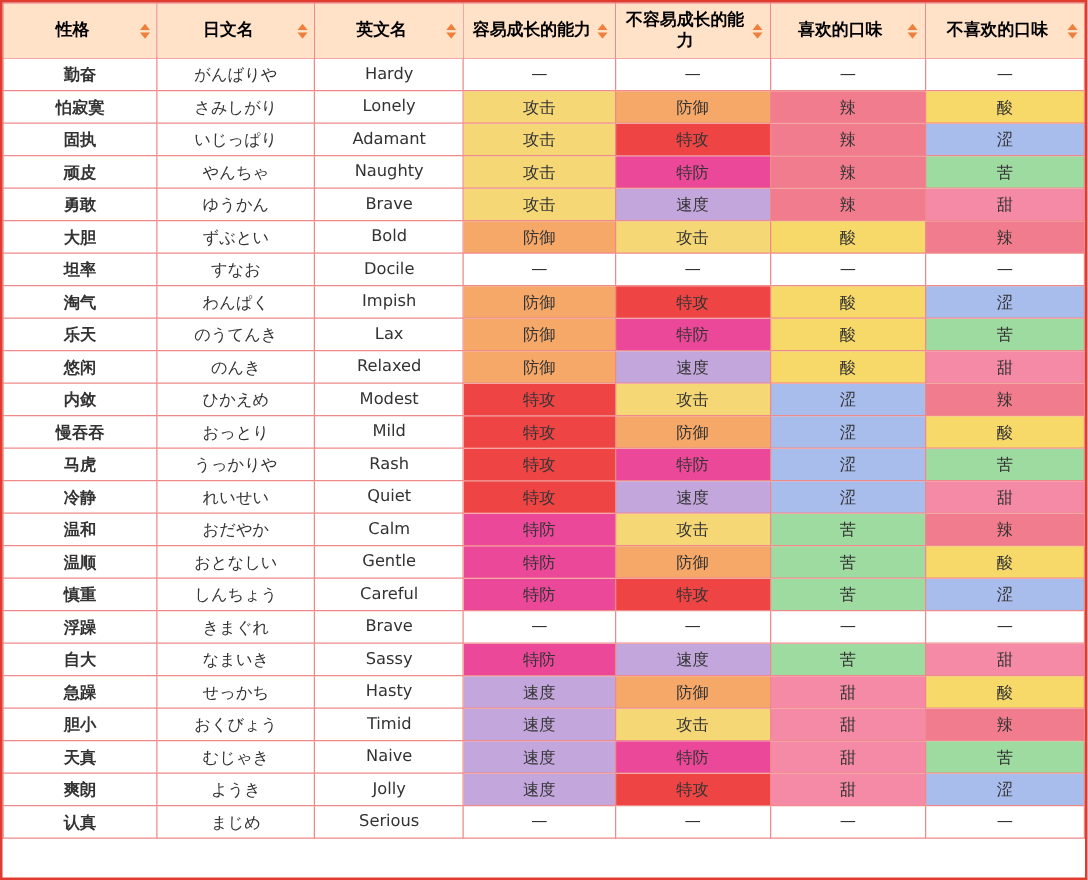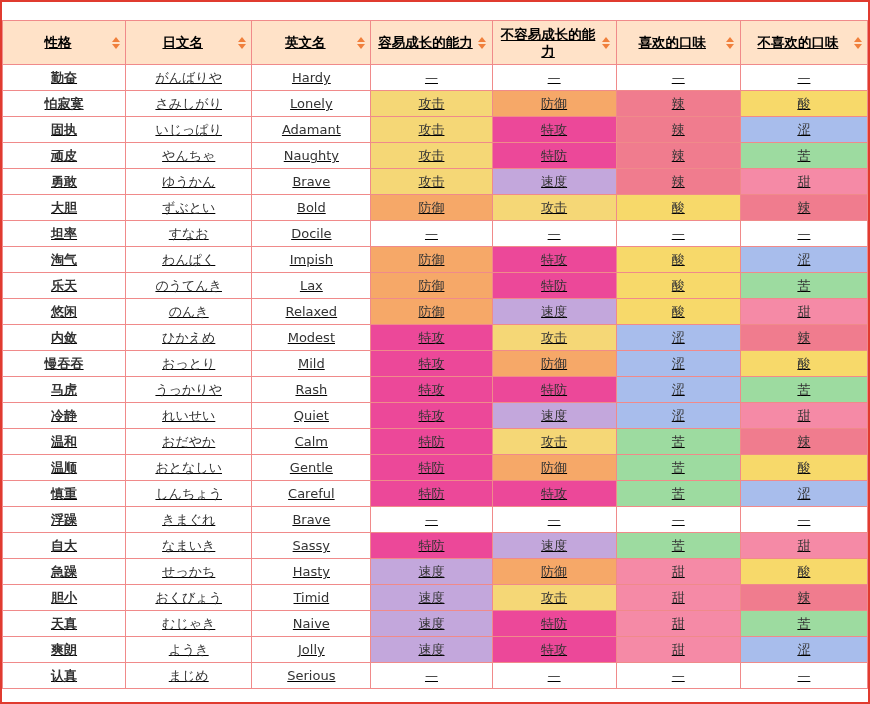--- a/index.html
+++ b/index.html
@@ -9,23 +9,22 @@
   }
   body {
     width: 870px;
     height: 704px;
     font-family: "DejaVu Sans", "Liberation Sans", sans-serif;
     overflow: hidden;
   }
   #nature-table {
     border-collapse: collapse;
     width: 866px;
-    margin: 20px 0 0 2px;
+    margin: 2px 0 0 2px;
     table-layout: fixed;
-    text-decoration: underline;
   }
   #nature-table col.c0 { width: 123px; }
   #nature-table col.c1 { width: 126px; }
   #nature-table col.c2 { width: 119px; }
   #nature-table col.c3 { width: 121px; }
   #nature-table col.c4 { width: 124px; }
   #nature-table col.c5 { width: 124px; }
   #nature-table col.c6 { width: 127px; }
 
   #nature-table th,
@@ -76,21 +75,21 @@
   .sort-arrows i.down { border-top: 5px solid #f07f3c; }
 
   .name-cn { font-weight: bold; color: #000000; font-size: 14px; }
   .name-jp { color: #333333; font-size: 13px; }
   .name-en { color: #333333; font-size: 13px; }
 
   
   .k-none   { background: #ffffff; color: #777777; }
   .k-atk    { background: #f5d776; }
   .k-def    { background: #f6a868; }
-  .k-spa    { background: #ec4899; }
+  .k-spa    { background: #ef4444; }
   .k-spd    { background: #ec4899; }
   .k-spe    { background: #c3a7dc; }
   .k-spicy  { background: #f07c8e; }
   .k-sour   { background: #f7d96a; }
   .k-dry    { background: #a8bdec; }
   .k-bitter { background: #9ddba0; }
   .k-sweet  { background: #f58aa6; }
 
   tr.highlight-row td {
     border-top: 2px solid #e03b2f;

